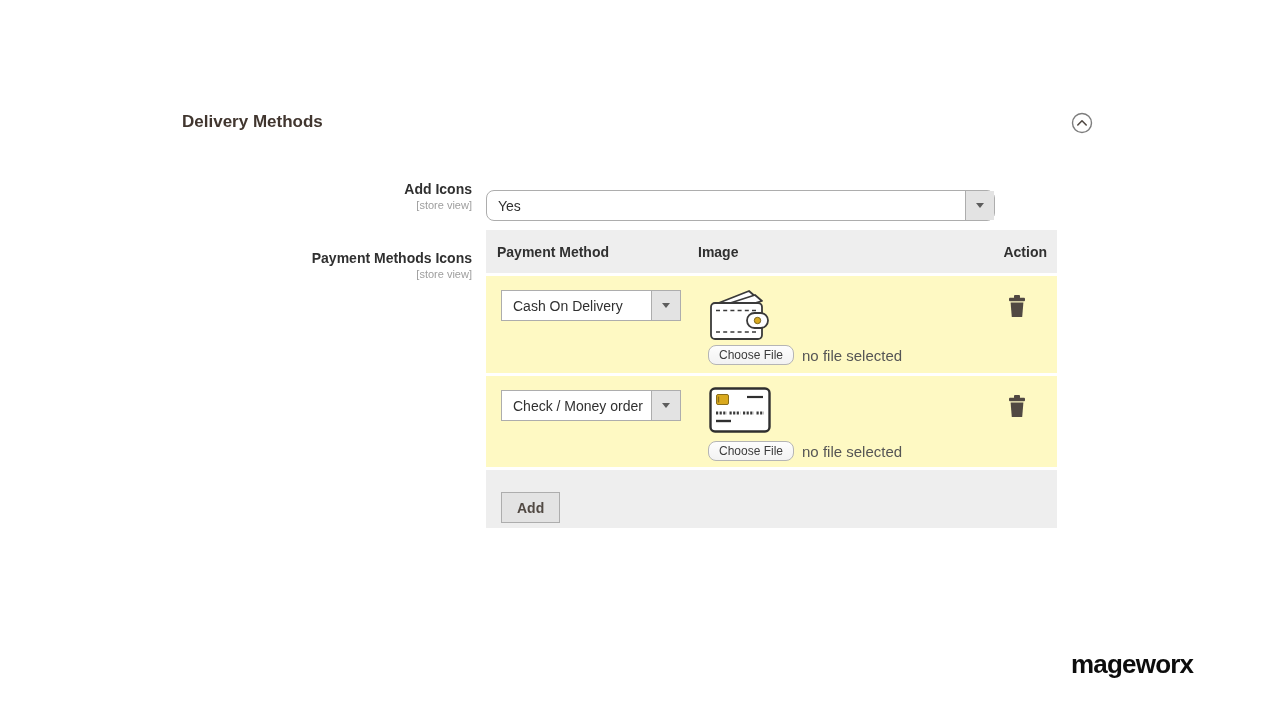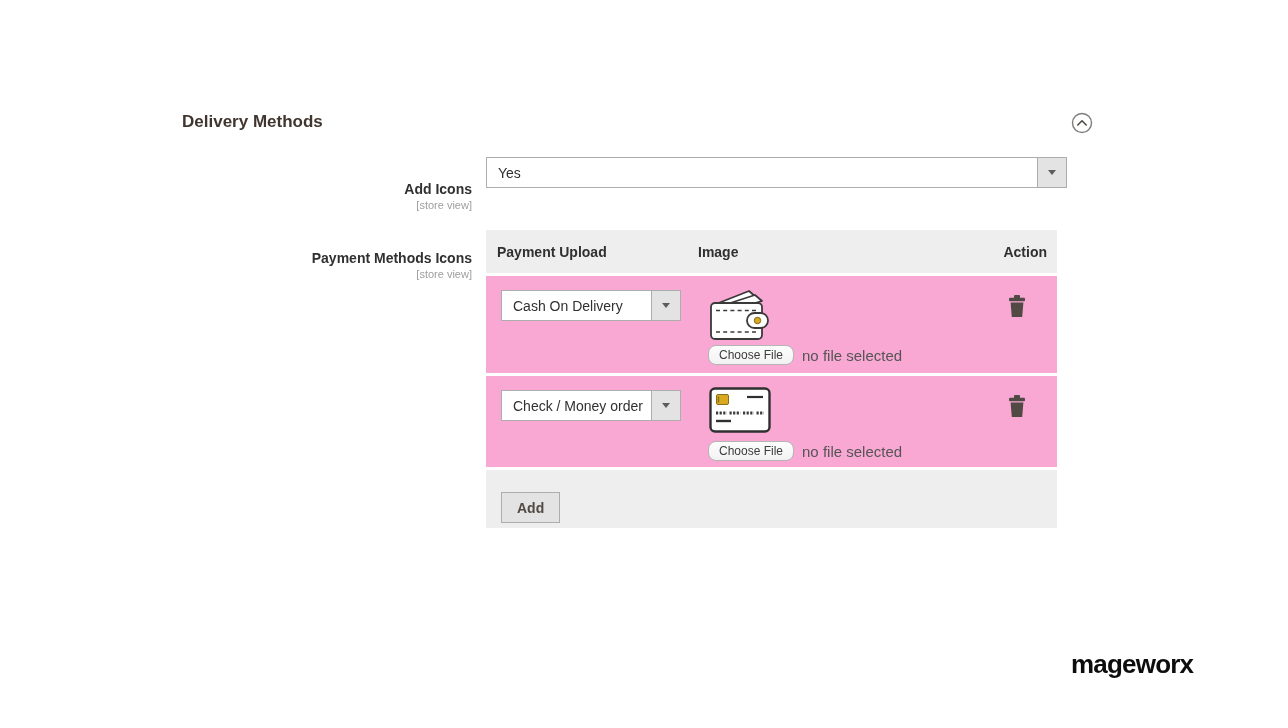--- a/index.html
+++ b/index.html
@@ -29,31 +29,31 @@
 
   
   .select { background:#fff; border:1px solid #adadad; display:flex; align-items:stretch;
             cursor:pointer; }
   .select .txt { flex:1; font-size:14px; color:#303030; display:flex; align-items:center;
                  padding-left:11px; overflow:hidden; white-space:nowrap; }
   .select .arrow-box { width:29px; border-left:1px solid #adadad; background:#e3e3e3;
                        display:flex; align-items:center; justify-content:center; }
   .caret { width:0; height:0; border-left:4px solid transparent;
            border-right:4px solid transparent; border-top:5px solid #5d5d5d; }
-  .sel-add-icons { position:absolute; left:486px; top:157px; width:581px; height:31px; }
+  .sel-add-icons { position:absolute; left:486px; top:190px; width:509px; height:31px;border-radius:8px; }
 
   
   .pm-table { position:absolute; left:486px; top:230px; width:571px; }
   .t-header { height:43px; background:#eeeeee; margin-bottom:3px; display:flex;
               align-items:center; }
   .t-header .h-method { width:212px; padding-left:11px; font-size:14px; font-weight:700; color:#303030; }
   .t-header .h-image  { flex:1; font-size:14px; font-weight:700; color:#303030; }
   .t-header .h-action { padding-right:10px; font-size:14px; font-weight:700; color:#303030; }
 
-  .t-row { position:relative; background:#f9a8d4; margin-bottom:3px; }
+  .t-row { position:relative; background:#fef9c3; margin-bottom:3px; }
   .row-1 { height:97px; }
   .row-2 { height:91px; }
   .method-select { position:absolute; left:15px; top:14px; width:180px; height:31px; }
   .img-slot { position:absolute; left:223px; top:11px; }
   .file-line { position:absolute; left:222px; display:flex; align-items:center; }
   .row-1 .file-line { top:69px; }
   .row-2 .file-line { top:65px; }
   .choose-file { height:20px; padding:0 10px; font-size:12px; color:#3c3c3c;
                  background:linear-gradient(#fdfdfd,#f2f2f2); border:1px solid #b5b5b5;
                  border-radius:8px; font-family:"Liberation Sans",sans-serif; cursor:pointer; }
@@ -98,21 +98,21 @@
   </div>
 
   <div class="field-label lbl-pmi">
     <div class="lbl">Payment Methods Icons</div>
     <div class="scope">[store view]</div>
   </div>
 
   <div class="pm-table">
 
     <div class="t-header">
-      <span class="h-method">Payment Upload</span>
+      <span class="h-method">Payment Method</span>
       <span class="h-image">Image</span>
       <span class="h-action">Action</span>
     </div>
 
     <div class="t-row row-1">
       <div class="select method-select">
         <span class="txt">Cash On Delivery</span>
         <span class="arrow-box">
             <span class="caret"></span>
           </span>

